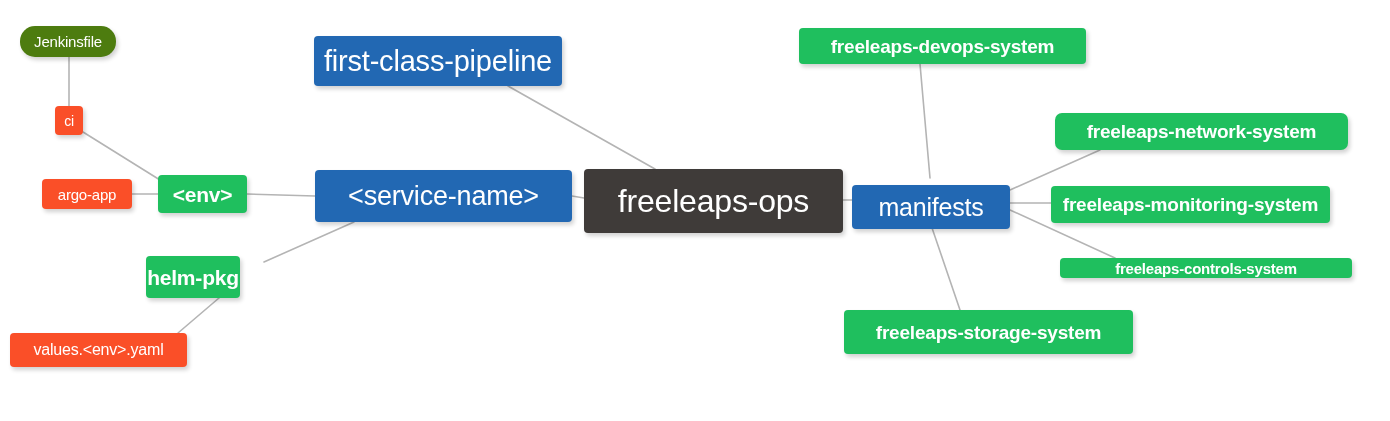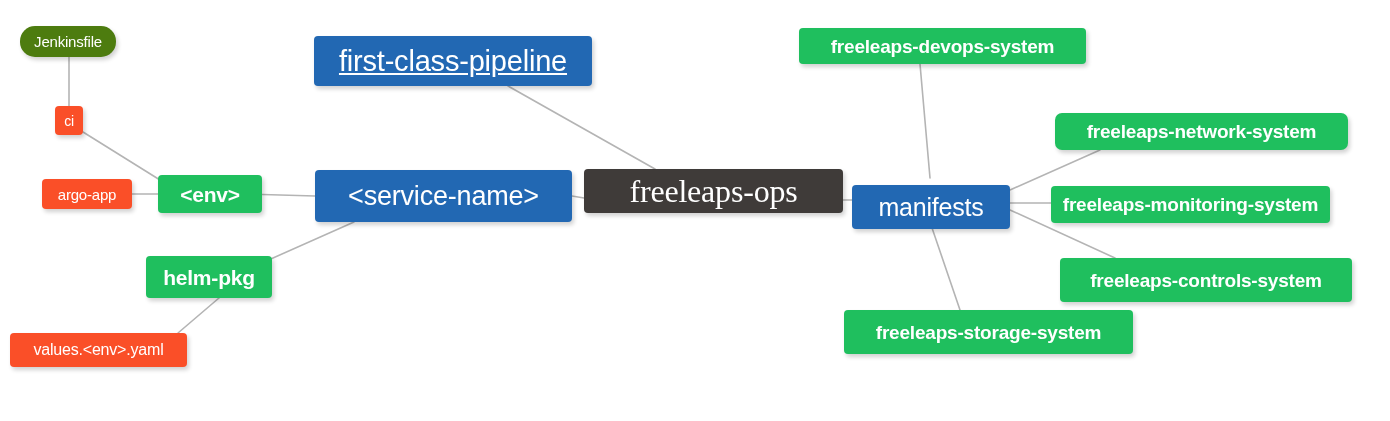--- a/index.html
+++ b/index.html
@@ -47,50 +47,50 @@
   <div id="nodes-layer">
       <div class="node n-orange" style="left: 20px; top: 26px; width: 96px; height: 31px; font-size: 15px;">
         <span>Jenkinsfile</span>
       </div>
       <div class="node n-red" style="left: 55px; top: 106px; width: 28px; height: 29px; font-size: 14px;">
         <span>ci</span>
       </div>
       <div class="node n-red" style="left: 32px; top: 179px; width: 90px; height: 30px; font-size: 15px; margin-left: 10px;">
         <span>argo-app</span>
       </div>
-      <div class="node n-green" style="left: 158px; top: 175px; width: 104px; height: 38px; font-size: 21px;">
+      <div class="node n-green" style="left: 158px; top: 175px; width: 89px; height: 38px; font-size: 21px;">
         <span>&lt;env&gt;</span>
       </div>
-      <div class="node n-green" style="left: 146px; top: 256px; width: 126px; height: 42px; font-size: 21px; text-align: right;">
+      <div class="node n-green" style="left: 146px; top: 256px; width: 94px; height: 42px; font-size: 21px; text-align: right;">
         <span>helm-pkg</span>
       </div>
       <div class="node n-red" style="left: 10px; top: 333px; width: 177px; height: 34px; font-size: 16px;">
         <span>values.&lt;env&gt;.yaml</span>
       </div>
-      <div class="node n-blue" style="left: 314px; top: 36px; width: 278px; height: 50px; font-size: 29px; text-decoration: underline;">
+      <div class="node n-blue" style="left: 314px; top: 36px; width: 248px; height: 50px; font-size: 29px;">
         <span>first-class-pipeline</span>
       </div>
       <div class="node n-blue" style="left: 315px; top: 170px; width: 257px; height: 52px; font-size: 27px;">
         <span>&lt;service-name&gt;</span>
       </div>
-      <div class="node n-root" style="left: 584px; top: 169px; width: 259px; height: 44px; font-size: 32px; font-family: Liberation Serif, serif;">
+      <div class="node n-root" style="left: 584px; top: 169px; width: 259px; height: 64px; font-size: 32px;">
         <span>freeleaps-ops</span>
       </div>
       <div class="node n-blue" style="left: 852px; top: 178px; width: 158px; height: 44px; font-size: 25px; margin-top: 7px;">
         <span>manifests</span>
       </div>
       <div class="node n-green" style="left: 799px; top: 28px; width: 287px; height: 36px; font-size: 19px;">
         <span>freeleaps-devops-system</span>
       </div>
       <div class="node n-green" style="left: 1055px; top: 113px; width: 293px; height: 37px; font-size: 19px; border-radius: 7px;">
         <span>freeleaps-network-system</span>
       </div>
       <div class="node n-green" style="left: 1051px; top: 186px; width: 279px; height: 37px; font-size: 19px;">
         <span>freeleaps-monitoring-system</span>
       </div>
-      <div class="node n-green" style="left: 1060px; top: 258px; width: 292px; height: 44px; font-size: 19px;">
+      <div class="node n-green" style="left: 1060px; top: 258px; width: 292px; height: 20px; font-size: 15px;">
         <span>freeleaps-controls-system</span>
       </div>
       <div class="node n-green" style="left: 815px; top: 310px; width: 289px; height: 44px; font-size: 19px; margin-left: 29px;">
         <span>freeleaps-storage-system</span>
       </div>
     </div>
 </div>
 
 </body></html>

